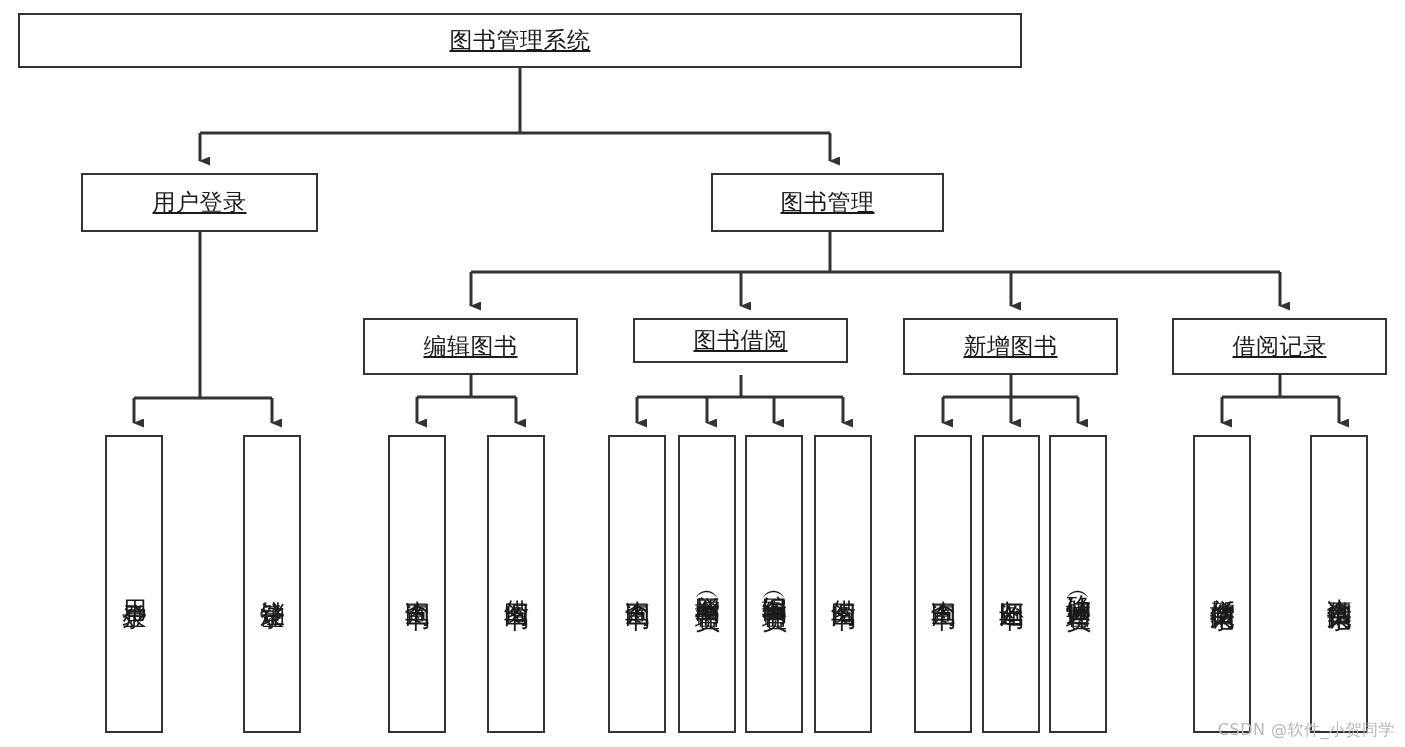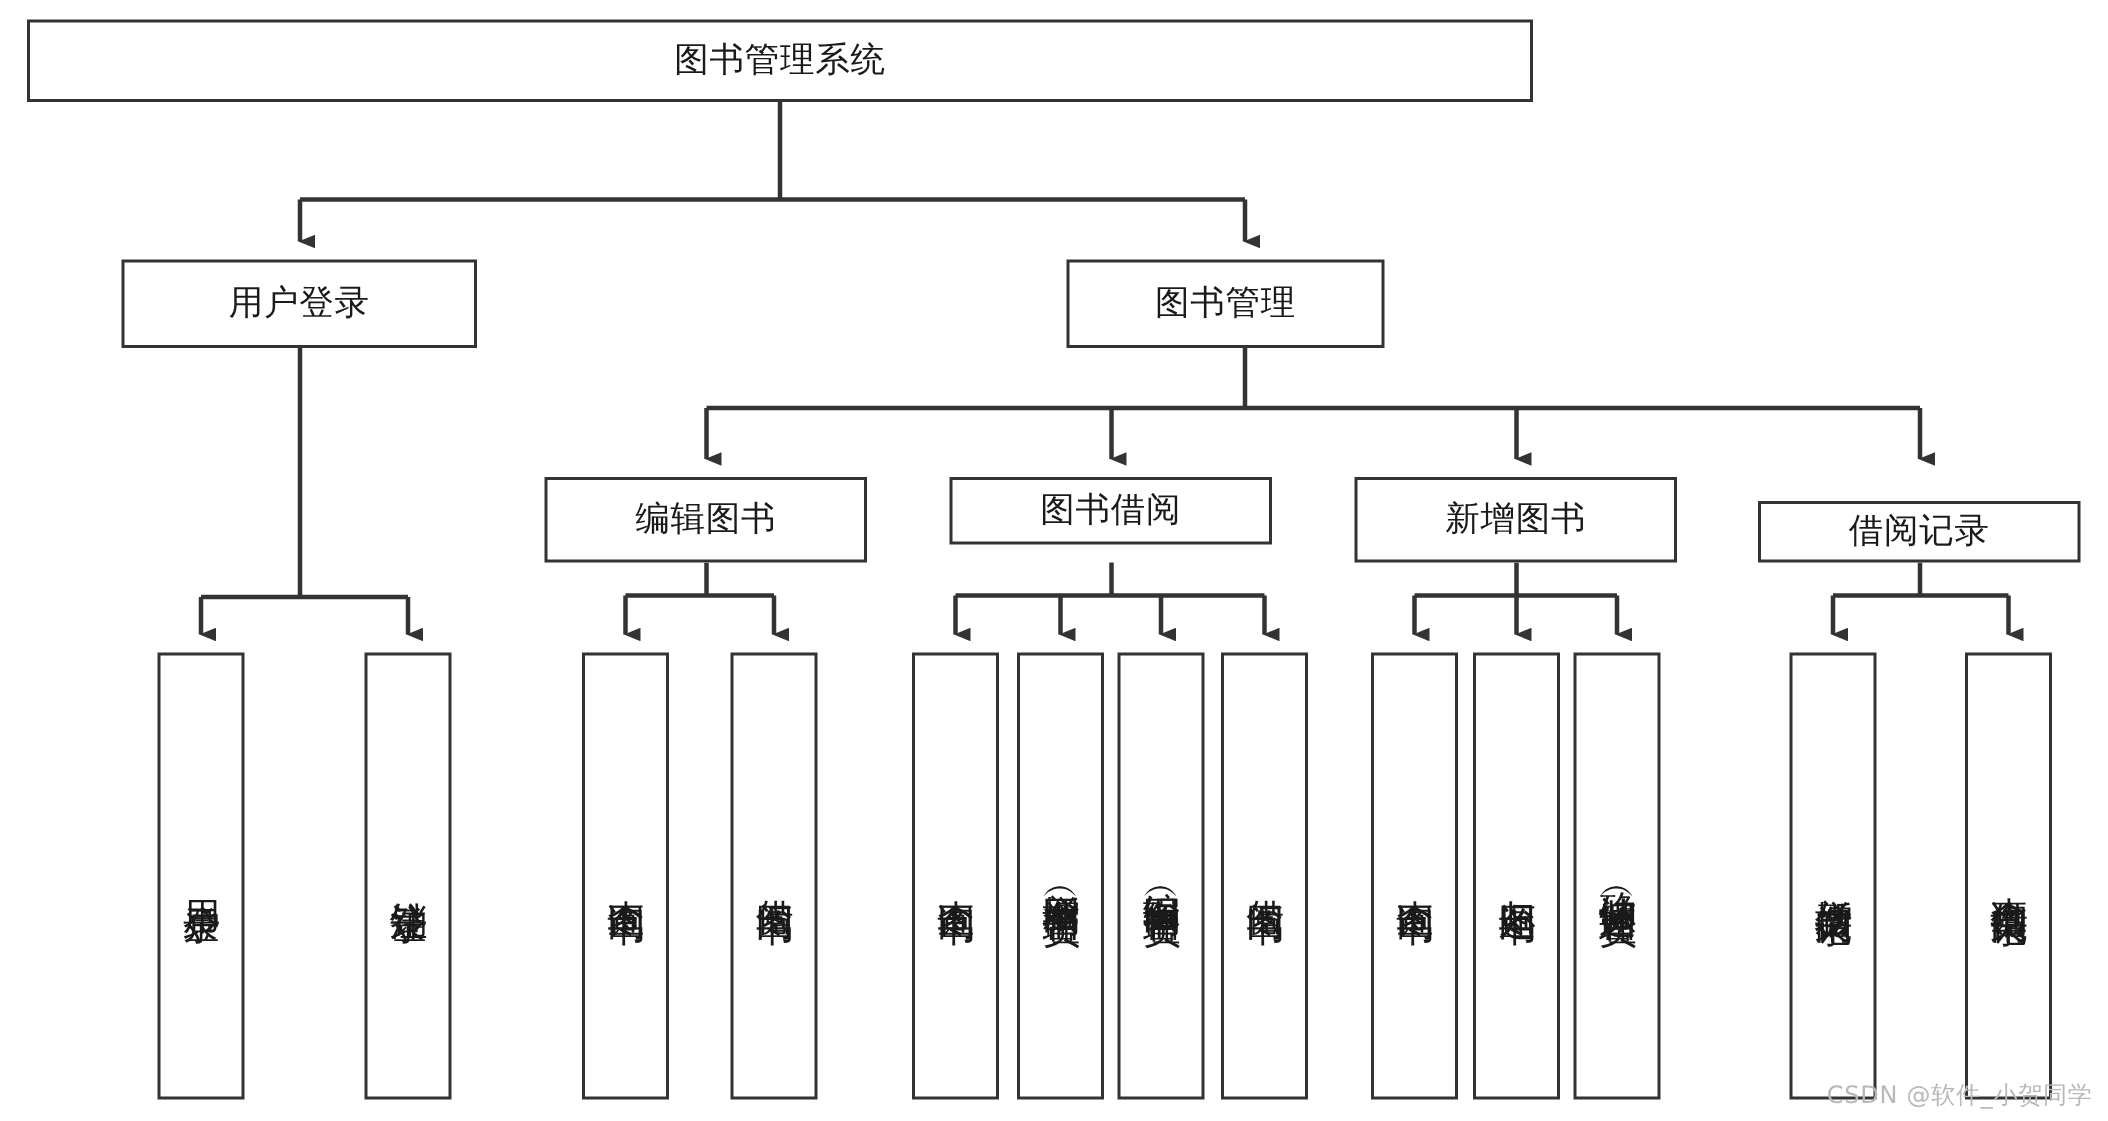--- a/index.html
+++ b/index.html
@@ -37,20 +37,21 @@
   }
   .node .node-label {
     display: block;
     text-align: center;
     line-height: 1.18;
     white-space: nowrap;
   }
   .node.horiz .node-label {
     font-size: 23px;
     letter-spacing: 0.5px;
+    text-decoration: underline;
   }
   .node.horiz.root .node-label {
     font-size: 23px;
   }
   .node.vert {
     align-items: center;
     justify-content: center;
   }
   .node.vert .node-label {
     writing-mode: vertical-rl;
@@ -122,33 +123,33 @@
       </g>
   </svg>
 
   <div id="nodes-layer">
       <div class="node horiz root tall" style="left: 18px; top: 13px; width: 1004px; height: 55px;">
         <span class="node-label">图书管理系统</span>
       </div>
       <div class="node horiz" style="left: 81px; top: 173px; width: 237px; height: 59px;">
         <span class="node-label">用户登录</span>
       </div>
-      <div class="node horiz" style="left: 711px; top: 173px; width: 212px; height: 59px;">
+      <div class="node horiz" style="left: 711px; top: 173px; width: 233px; height: 59px;">
         <span class="node-label">图书管理</span>
       </div>
       <div class="node horiz" style="left: 363px; top: 318px; width: 215px; height: 57px;">
         <span class="node-label">编辑图书</span>
       </div>
       <div class="node horiz" style="left: 633px; top: 318px; width: 215px; height: 45px;">
         <span class="node-label">图书借阅</span>
       </div>
       <div class="node horiz" style="left: 903px; top: 318px; width: 215px; height: 57px;">
         <span class="node-label">新增图书</span>
       </div>
-      <div class="node horiz" style="left: 1172px; top: 318px; width: 215px; height: 41px; margin-top: 16px;">
+      <div class="node horiz" style="left: 1172px; top: 318px; width: 215px; height: 57px;">
         <span class="node-label">借阅记录</span>
       </div>
       <div class="node vert" style="left: 105px; top: 435px; width: 58px; height: 298px;">
         <span class="node-label">用户登录</span>
       </div>
       <div class="node vert" style="left: 243px; top: 435px; width: 58px; height: 298px;">
         <span class="node-label">注销登录</span>
       </div>
       <div class="node vert" style="left: 388px; top: 435px; width: 58px; height: 298px;">
         <span class="node-label">查询图书</span>

